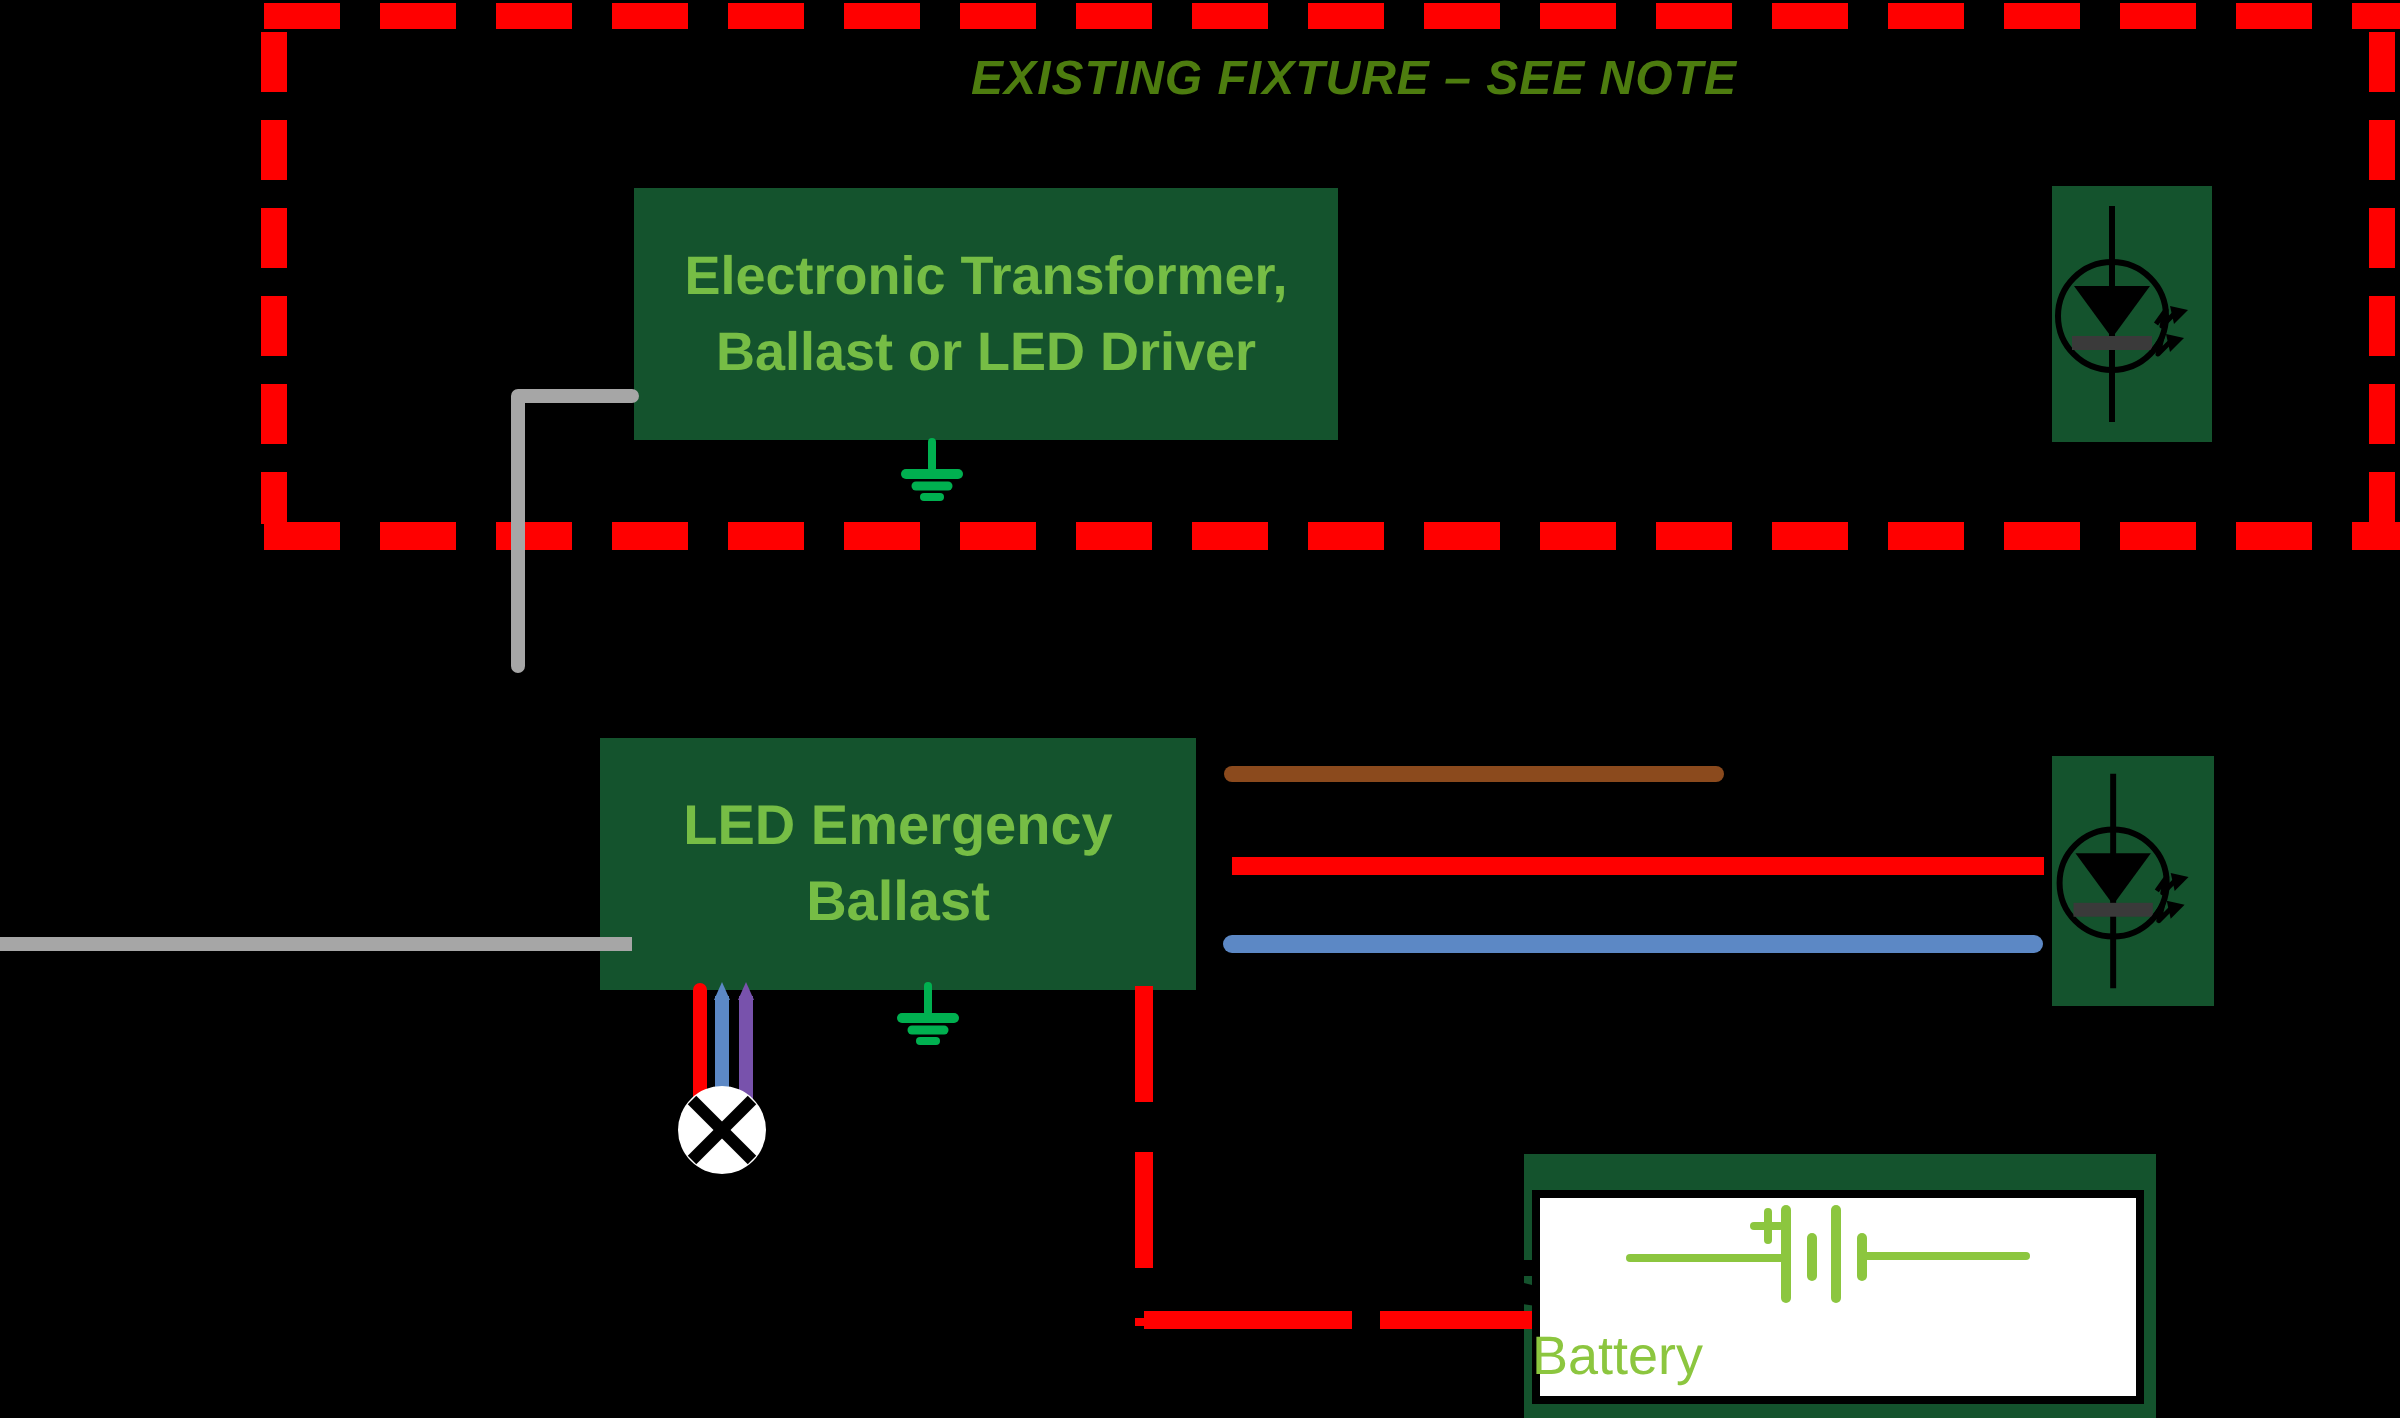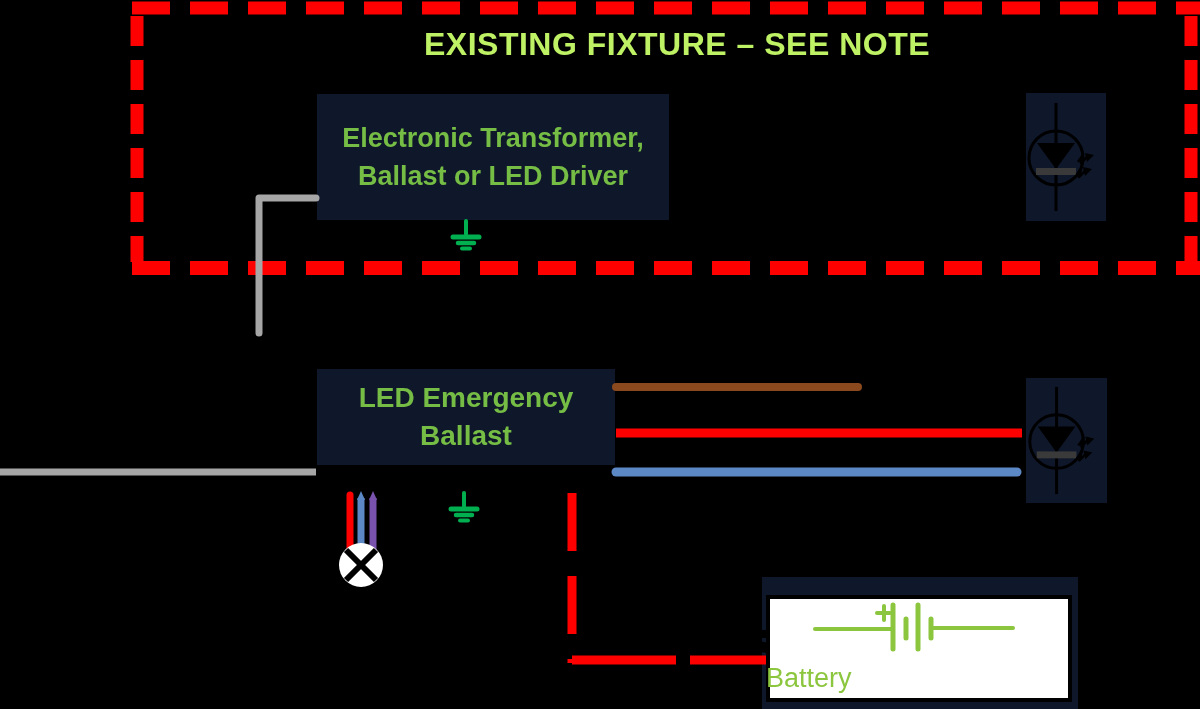--- a/index.html
+++ b/index.html
@@ -1,31 +1,31 @@
 <!DOCTYPE html>
 <html><head>
 <meta charset="utf-8">
 <style>
   html,body{margin:0;padding:0;background:#000;}
   #stage{
     position:relative;width:1200px;height:709px;background:#000;
     overflow:hidden;font-family:"Liberation Sans",sans-serif;
   }
-  .whitebox{position:absolute;background:#0f172a;z-index:1;}
+  .whitebox{position:absolute;background:#14532d;z-index:1;}
   .label-green{
     color:#76bd45;font-weight:bold;text-align:center;
     display:flex;flex-direction:column;justify-content:center;align-items:center;
   }
   #transformer-box{left:317px;top:94px;width:352px;height:126px;font-size:27px;line-height:38px;}
-  #driver-box{left:317px;top:369px;width:298px;height:96px;font-size:28px;line-height:38px;text-align:center;}
+  #driver-box{left:300px;top:369px;width:298px;height:126px;font-size:28px;line-height:38px;text-align:center;}
   #led-box-top{left:1026px;top:93px;width:80px;height:128px;}
   #led-box-bottom{left:1026px;top:378px;width:81px;height:125px;}
   #fixture-title{
     position:absolute;left:337px;top:26px;width:680px;text-align:center;
-    color:#bef264;font-weight:bold;font-size:32px;z-index:3;letter-spacing:0.5px;
+    color:#4d7c0f;font-weight:bold;font-size:24px;z-index:3;letter-spacing:0.5px;font-style:italic;
   }
   #battery-white{left:762px;top:577px;width:316px;height:132px;}
   #battery-frame{
     position:absolute;left:766px;top:595px;width:306px;height:107px;
     border:4px solid #000;box-sizing:border-box;background:#fff;z-index:1;
   }
   #battery-label{
     position:absolute;left:766px;top:663px;width:306px;text-align:left;
     color:#8cc63f;font-size:27px;z-index:2;
   }

